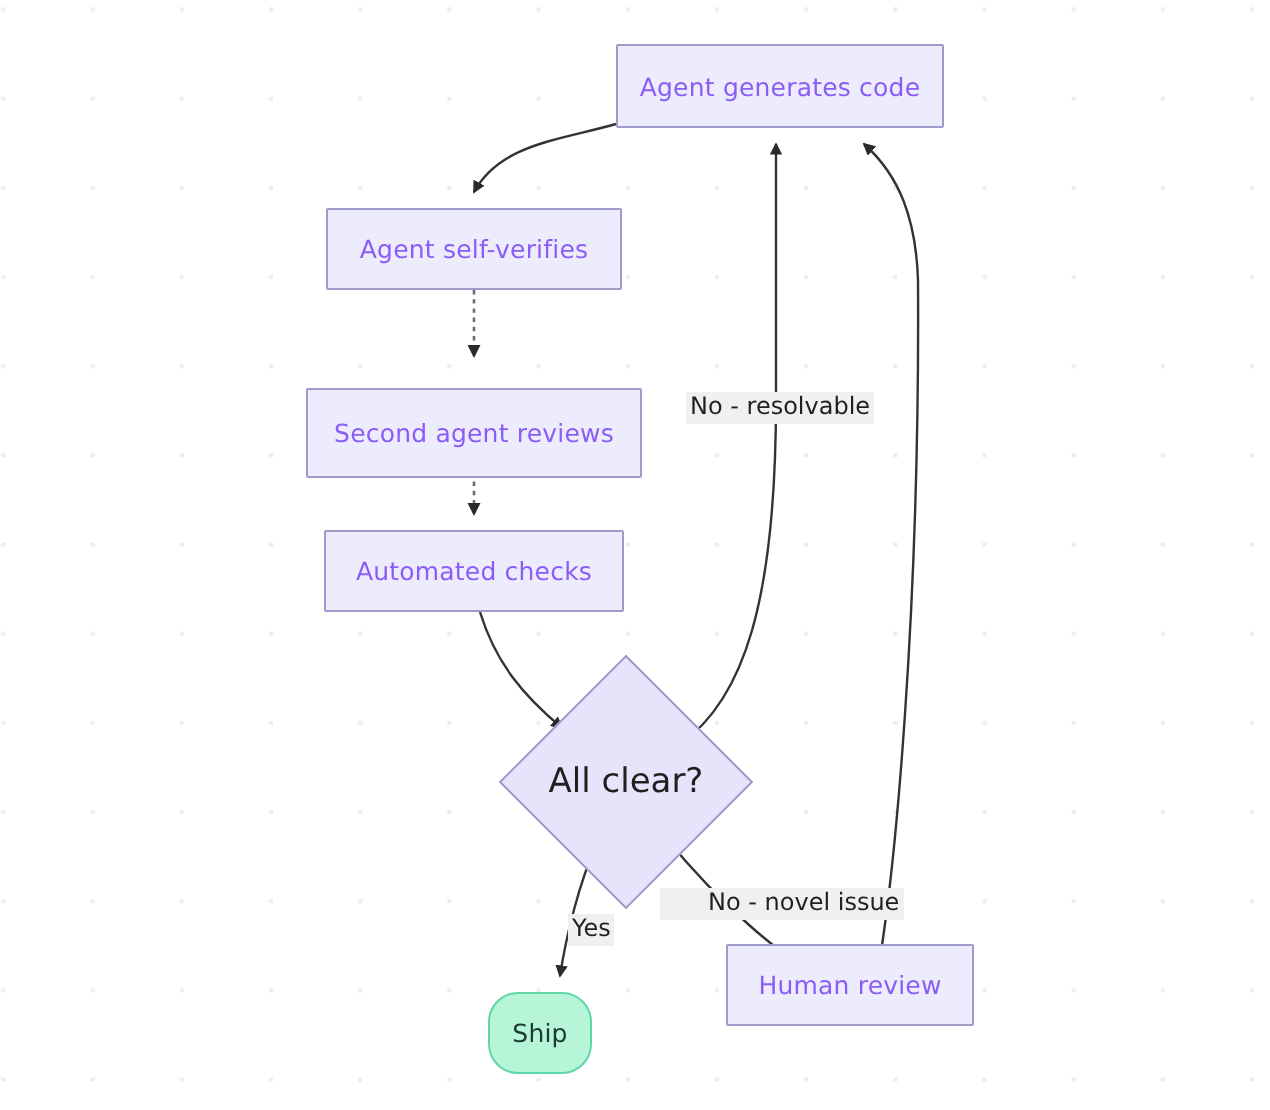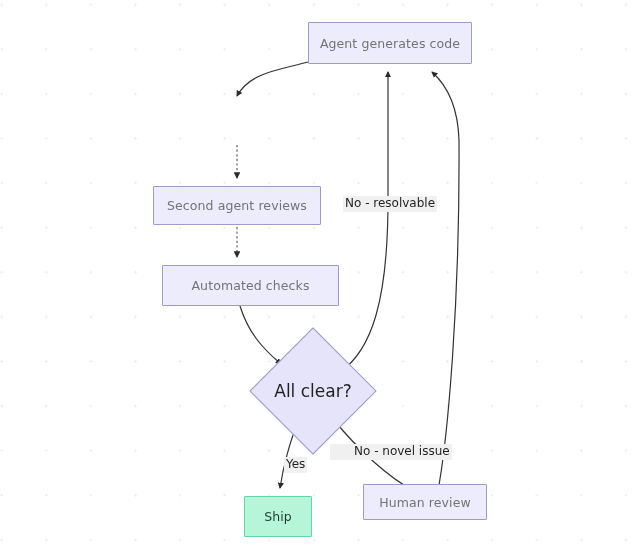--- a/index.html
+++ b/index.html
@@ -17,21 +17,21 @@
       radial-gradient(circle, #ededed 1.1px, rgba(255,255,255,0) 1.3px);
     background-size:44.6px 44.6px;
     background-position:24px 27px;
   }
   #edges{position:absolute;left:0;top:0;width:635px;height:555px;}
   .node{
     position:absolute;
     box-sizing:border-box;
     display:flex;align-items:center;justify-content:center;
     font-size:12.5px;
-    color:#737373;
+    color:#8b5cf6;
     letter-spacing:.1px;
     white-space:nowrap;
   }
   .node.rect{
     background:#ececfd;
     border:1px solid #9e9ac9;
     border-radius:1px;
   }
   .node.ship{
     background:#b6f5d8;
@@ -88,39 +88,42 @@
 
     <path d="M 340 372 C 372 350, 388 300, 388 200 L 388 72" fill="none" stroke="#333333" stroke-width="1.2" marker-end="url(#arrow)"></path>
 
     <path d="M 437 496 C 448 440, 460 300, 459 140 C 458 110, 450 88, 432 72" fill="none" stroke="#333333" stroke-width="1.2" marker-end="url(#arrow)"></path>
   </svg>
 
   <div class="node rect" style="left:308px;top:22px;width:164px;height:42px;">
     <span>Agent generates code</span>
   </div>
 
+  <div class="node rect" style="left:163px;top:104px;width:148px;height:41px;">
+    <span>Agent self-verifies</span>
+  </div>
 
-  <div class="node rect" style="left:153px;top:186px;width:168px;height:39px;">
+  <div class="node rect" style="left:153px;top:194px;width:168px;height:45px;">
     <span>Second agent reviews</span>
   </div>
 
-  <div class="node rect" style="left:162px;top:265px;width:177px;height:41px;">
+  <div class="node rect" style="left:162px;top:265px;width:150px;height:41px;">
     <span>Automated checks</span>
   </div>
 
   <div class="diamond-wrap" style="left:268px;top:346px;width:90px;height:90px;">
     <div class="diamond-shape"></div>
     <div class="diamond-label">All clear?</div>
   </div>
 
-  <div class="node rect ship" style="left:244px;top:496px;width:68px;height:41px;">
+  <div class="node rect ship" style="left:244px;top:496px;width:52px;height:41px;border-radius:15px;">
     <span>Ship</span>
   </div>
 
-  <div class="node rect" style="left:363px;top:484px;width:124px;height:36px;">
+  <div class="node rect" style="left:363px;top:472px;width:124px;height:41px;">
     <span>Human review</span>
   </div>
 
   <div class="edge-label" style="left:343px;top:196px;">No - resolvable</div>
 
   <div class="edge-label" style="left:284px;top:457px;">Yes</div>
 
   <div class="edge-label" style="left:330px;top:444px;padding-left:24px;">No - novel issue</div>
 
 </div>

